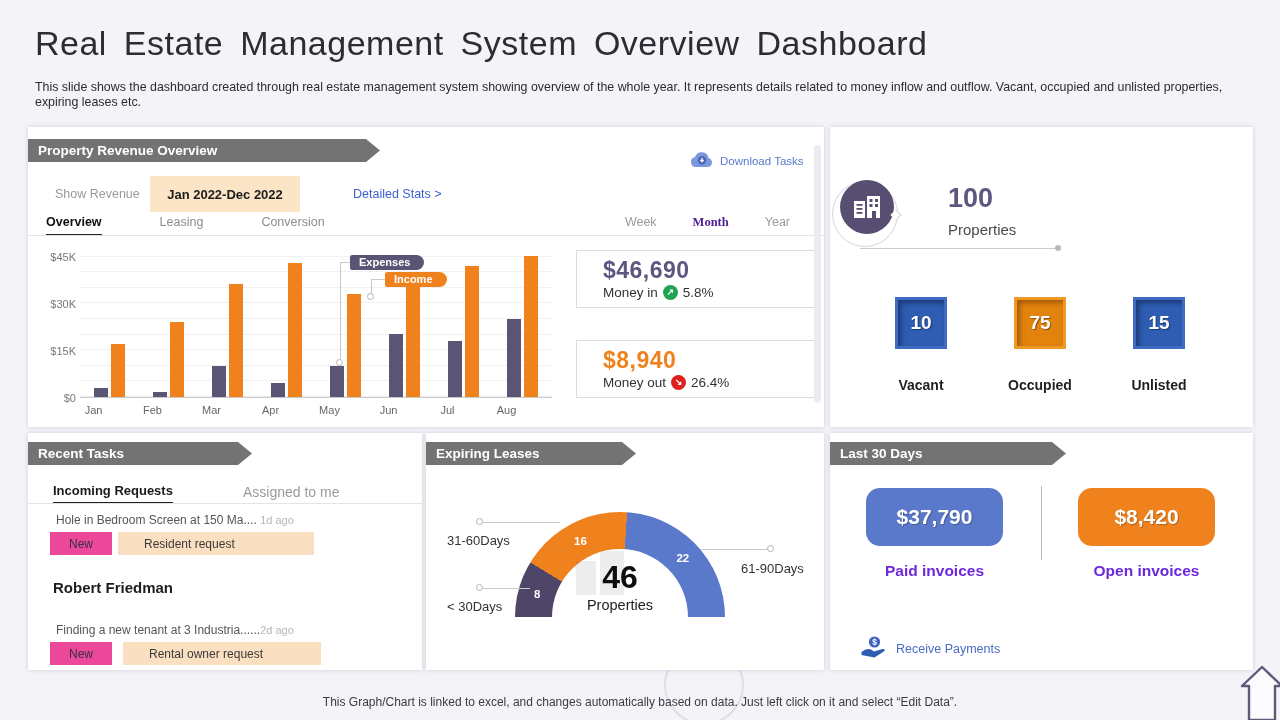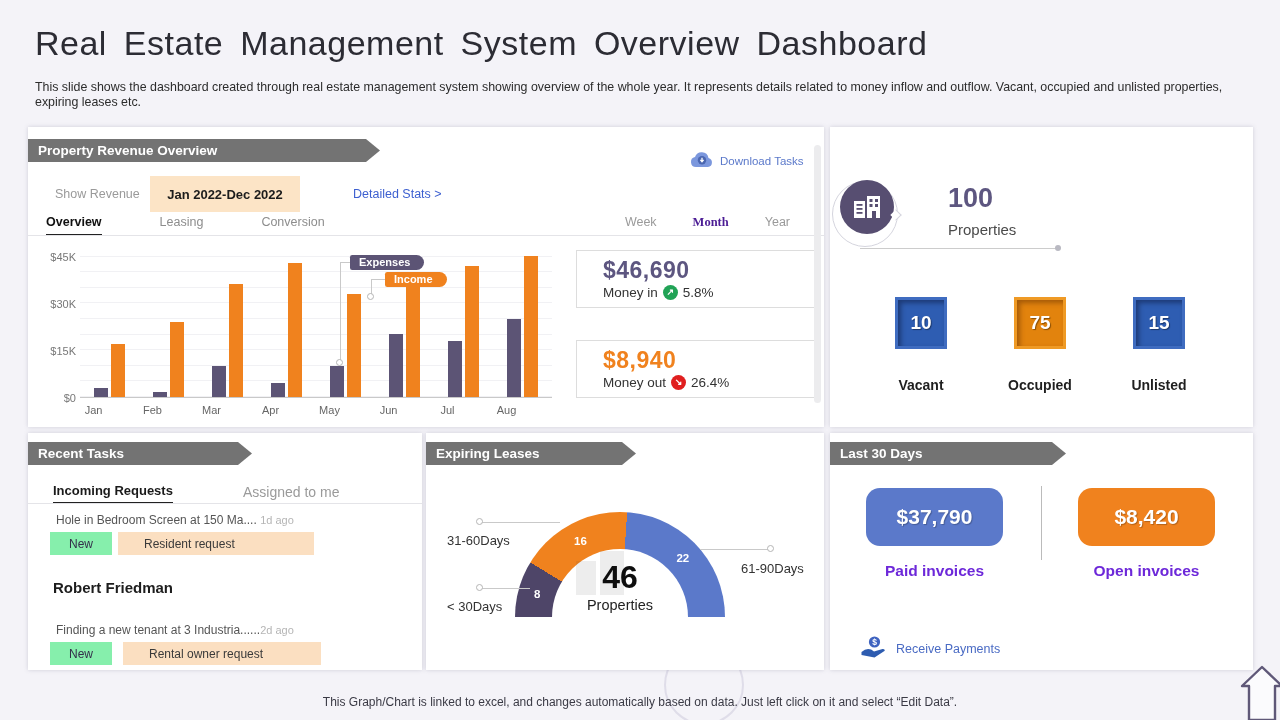--- a/index.html
+++ b/index.html
@@ -88,21 +88,21 @@
   .sq-orange { background:#e2830d; border:3px solid #ef9a25; box-shadow:inset 3px 3px 5px rgba(90,40,0,.45); }
   .sq-label { position:absolute; top:250px; width:120px; text-align:center; font-size:14px; font-weight:bold; color:#1f1f1f; }
 
   
   .task-tabs { position:absolute; left:25px; top:50px; font-size:13px; }
   .task-tab-active { font-weight:bold; color:#1a1a1a; border-bottom:2px solid #222; padding-bottom:4px; cursor:pointer; }
   .task-tab { position:absolute; left:215px; top:51px; font-size:14px; color:#9a9a9a; cursor:pointer; }
   .task-sep { position:absolute; left:0; top:70px; width:100%; border-bottom:1px solid #e4e4e8; }
   .task-title { position:absolute; left:28px; font-size:12px; color:#555; cursor:pointer; }
   .task-time { color:#b5b5b5; font-size:11px; }
-  .badge-new { position:absolute; left:22px; width:62px; height:23px; background:#86efac; color:#332f4a;
+  .badge-new { position:absolute; left:22px; width:62px; height:23px; background:#ec4899; color:#332f4a;
                font-size:12px; display:flex; align-items:center; justify-content:center; }
   .badge-cat { position:absolute; height:23px; background:#fbdfc1; color:#3a3a3a; font-size:12px;
                display:flex; align-items:center; padding-left:26px; }
   .task-name { position:absolute; left:25px; top:146px; font-size:15px; font-weight:bold; color:#1d1d1d; }
 
   
   .gauge-wrap { position:absolute; left:89px; top:79px; width:210px; height:105px; overflow:hidden; }
   .gauge-circle { width:210px; height:210px; border-radius:50%; }
   .gauge-hole { position:absolute; left:37px; top:37px; width:136px; height:136px; border-radius:50%; background:#fff; }
   .seg-label { position:absolute; transform:translate(-50%,-50%); color:#fff; font-size:11.5px; font-weight:bold; }

